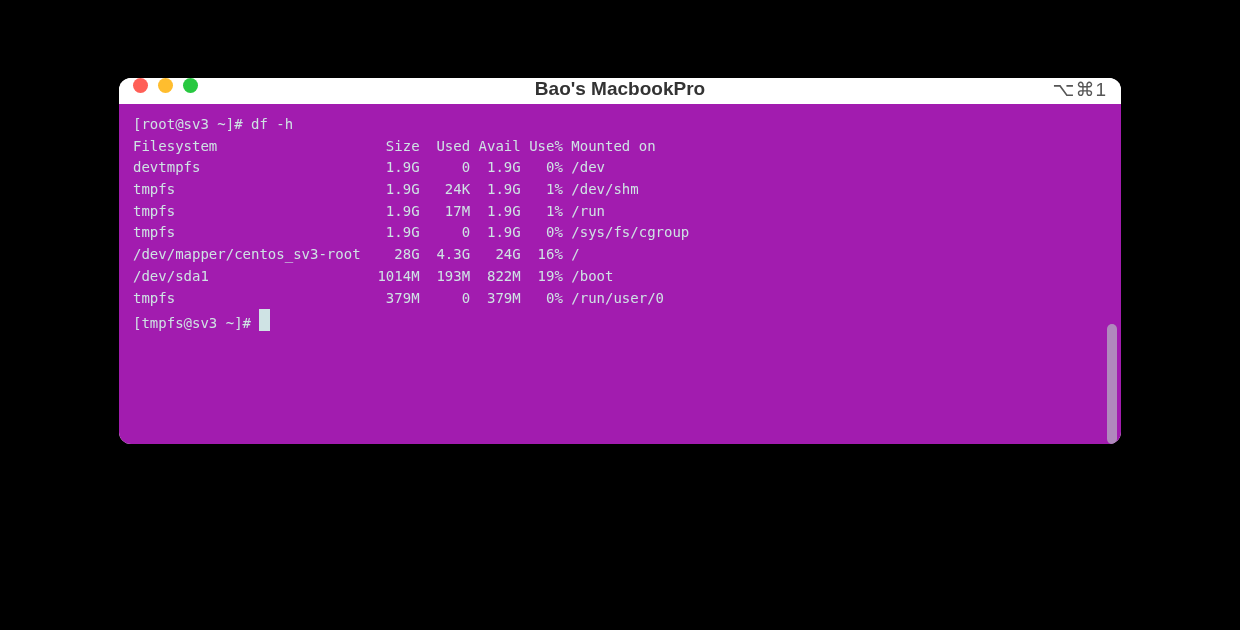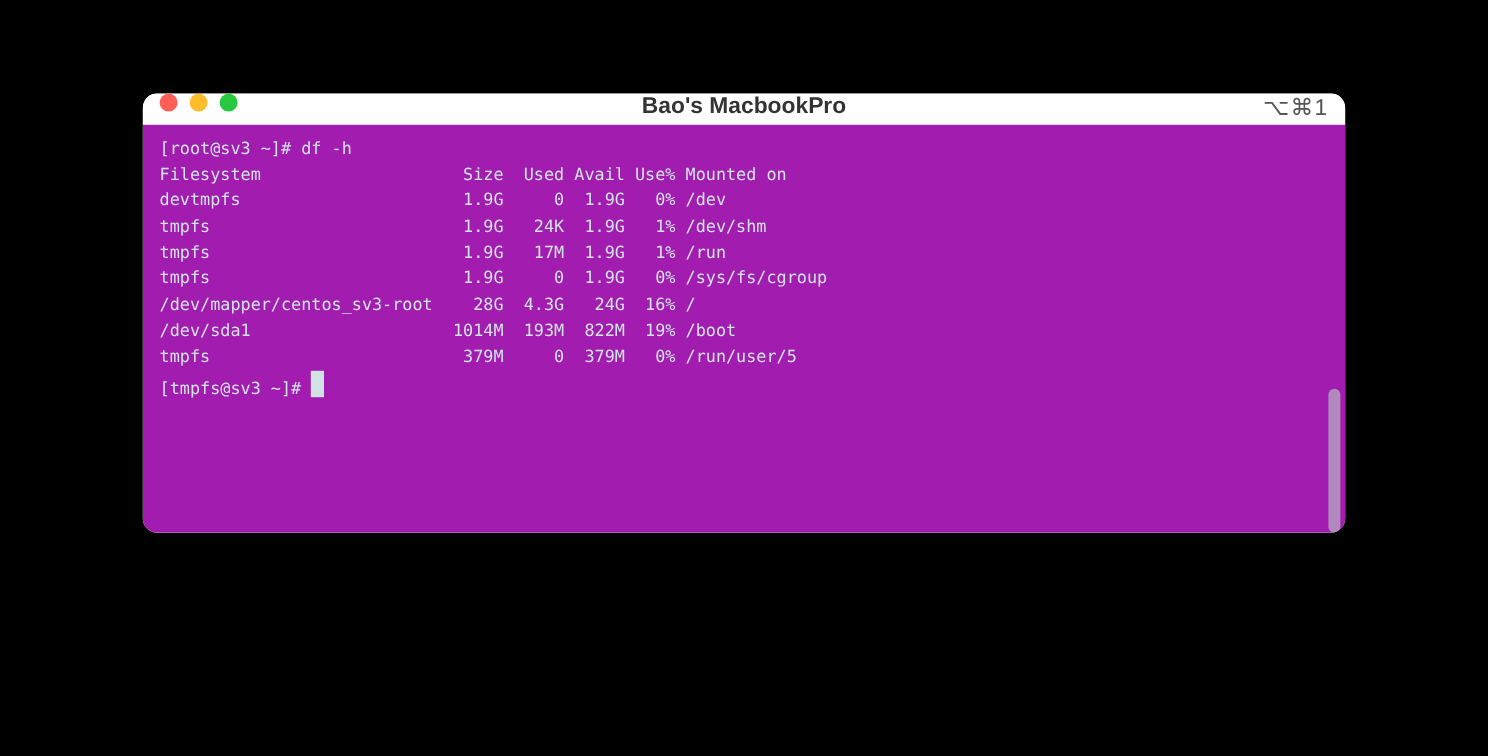--- a/index.html
+++ b/index.html
@@ -100,16 +100,16 @@
     <div class="shortcut">⌥⌘1</div>
   </div>
 
   <div class="terminal"><div>[root@sv3 ~]# df -h</div><div id="df-output">Filesystem                    Size  Used Avail Use% Mounted on
 devtmpfs                      1.9G     0  1.9G   0% /dev
 tmpfs                         1.9G   24K  1.9G   1% /dev/shm
 tmpfs                         1.9G   17M  1.9G   1% /run
 tmpfs                         1.9G     0  1.9G   0% /sys/fs/cgroup
 /dev/mapper/centos_sv3-root    28G  4.3G   24G  16% /
 /dev/sda1                    1014M  193M  822M  19% /boot
-tmpfs                         379M     0  379M   0% /run/user/5</div><div><span>[tmpfs@sv3 ~]# </span><span class="cursor"></span></div>
+tmpfs                         379M     0  379M   0% /run/user/0</div><div><span>[tmpfs@sv3 ~]# </span><span class="cursor"></span></div>
     <div class="scrollbar"></div>
   </div>
 </div>
 
 </body></html>

